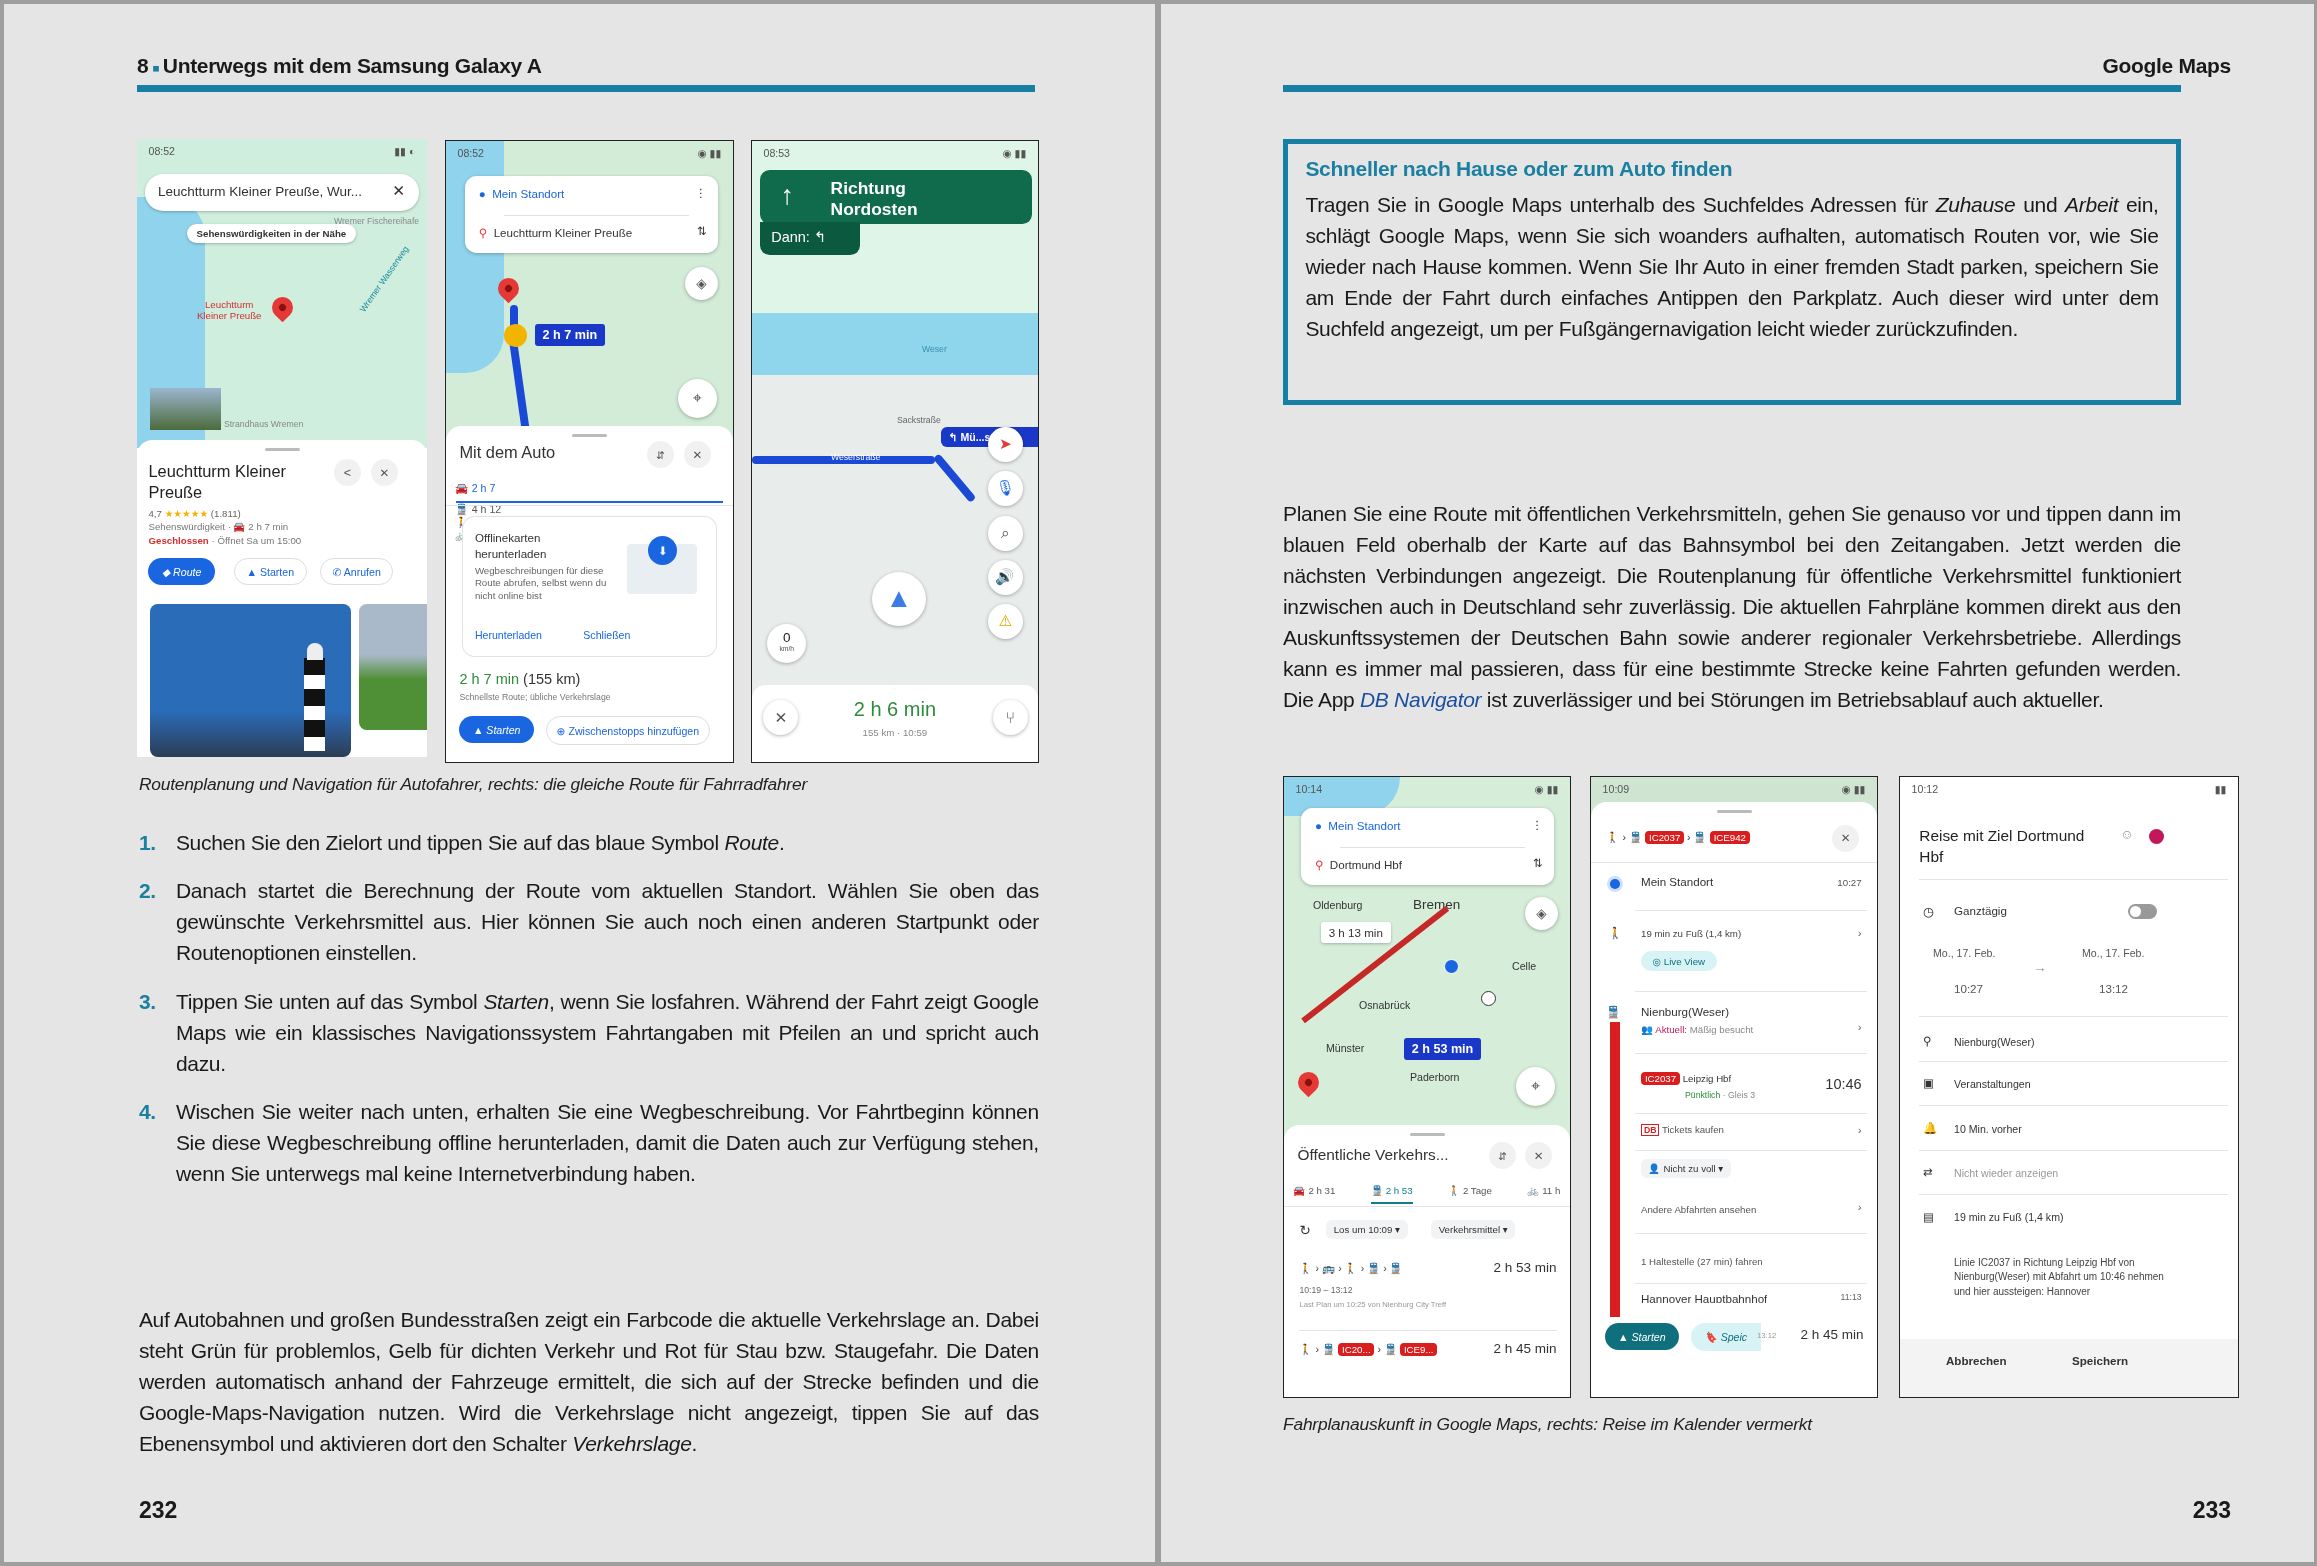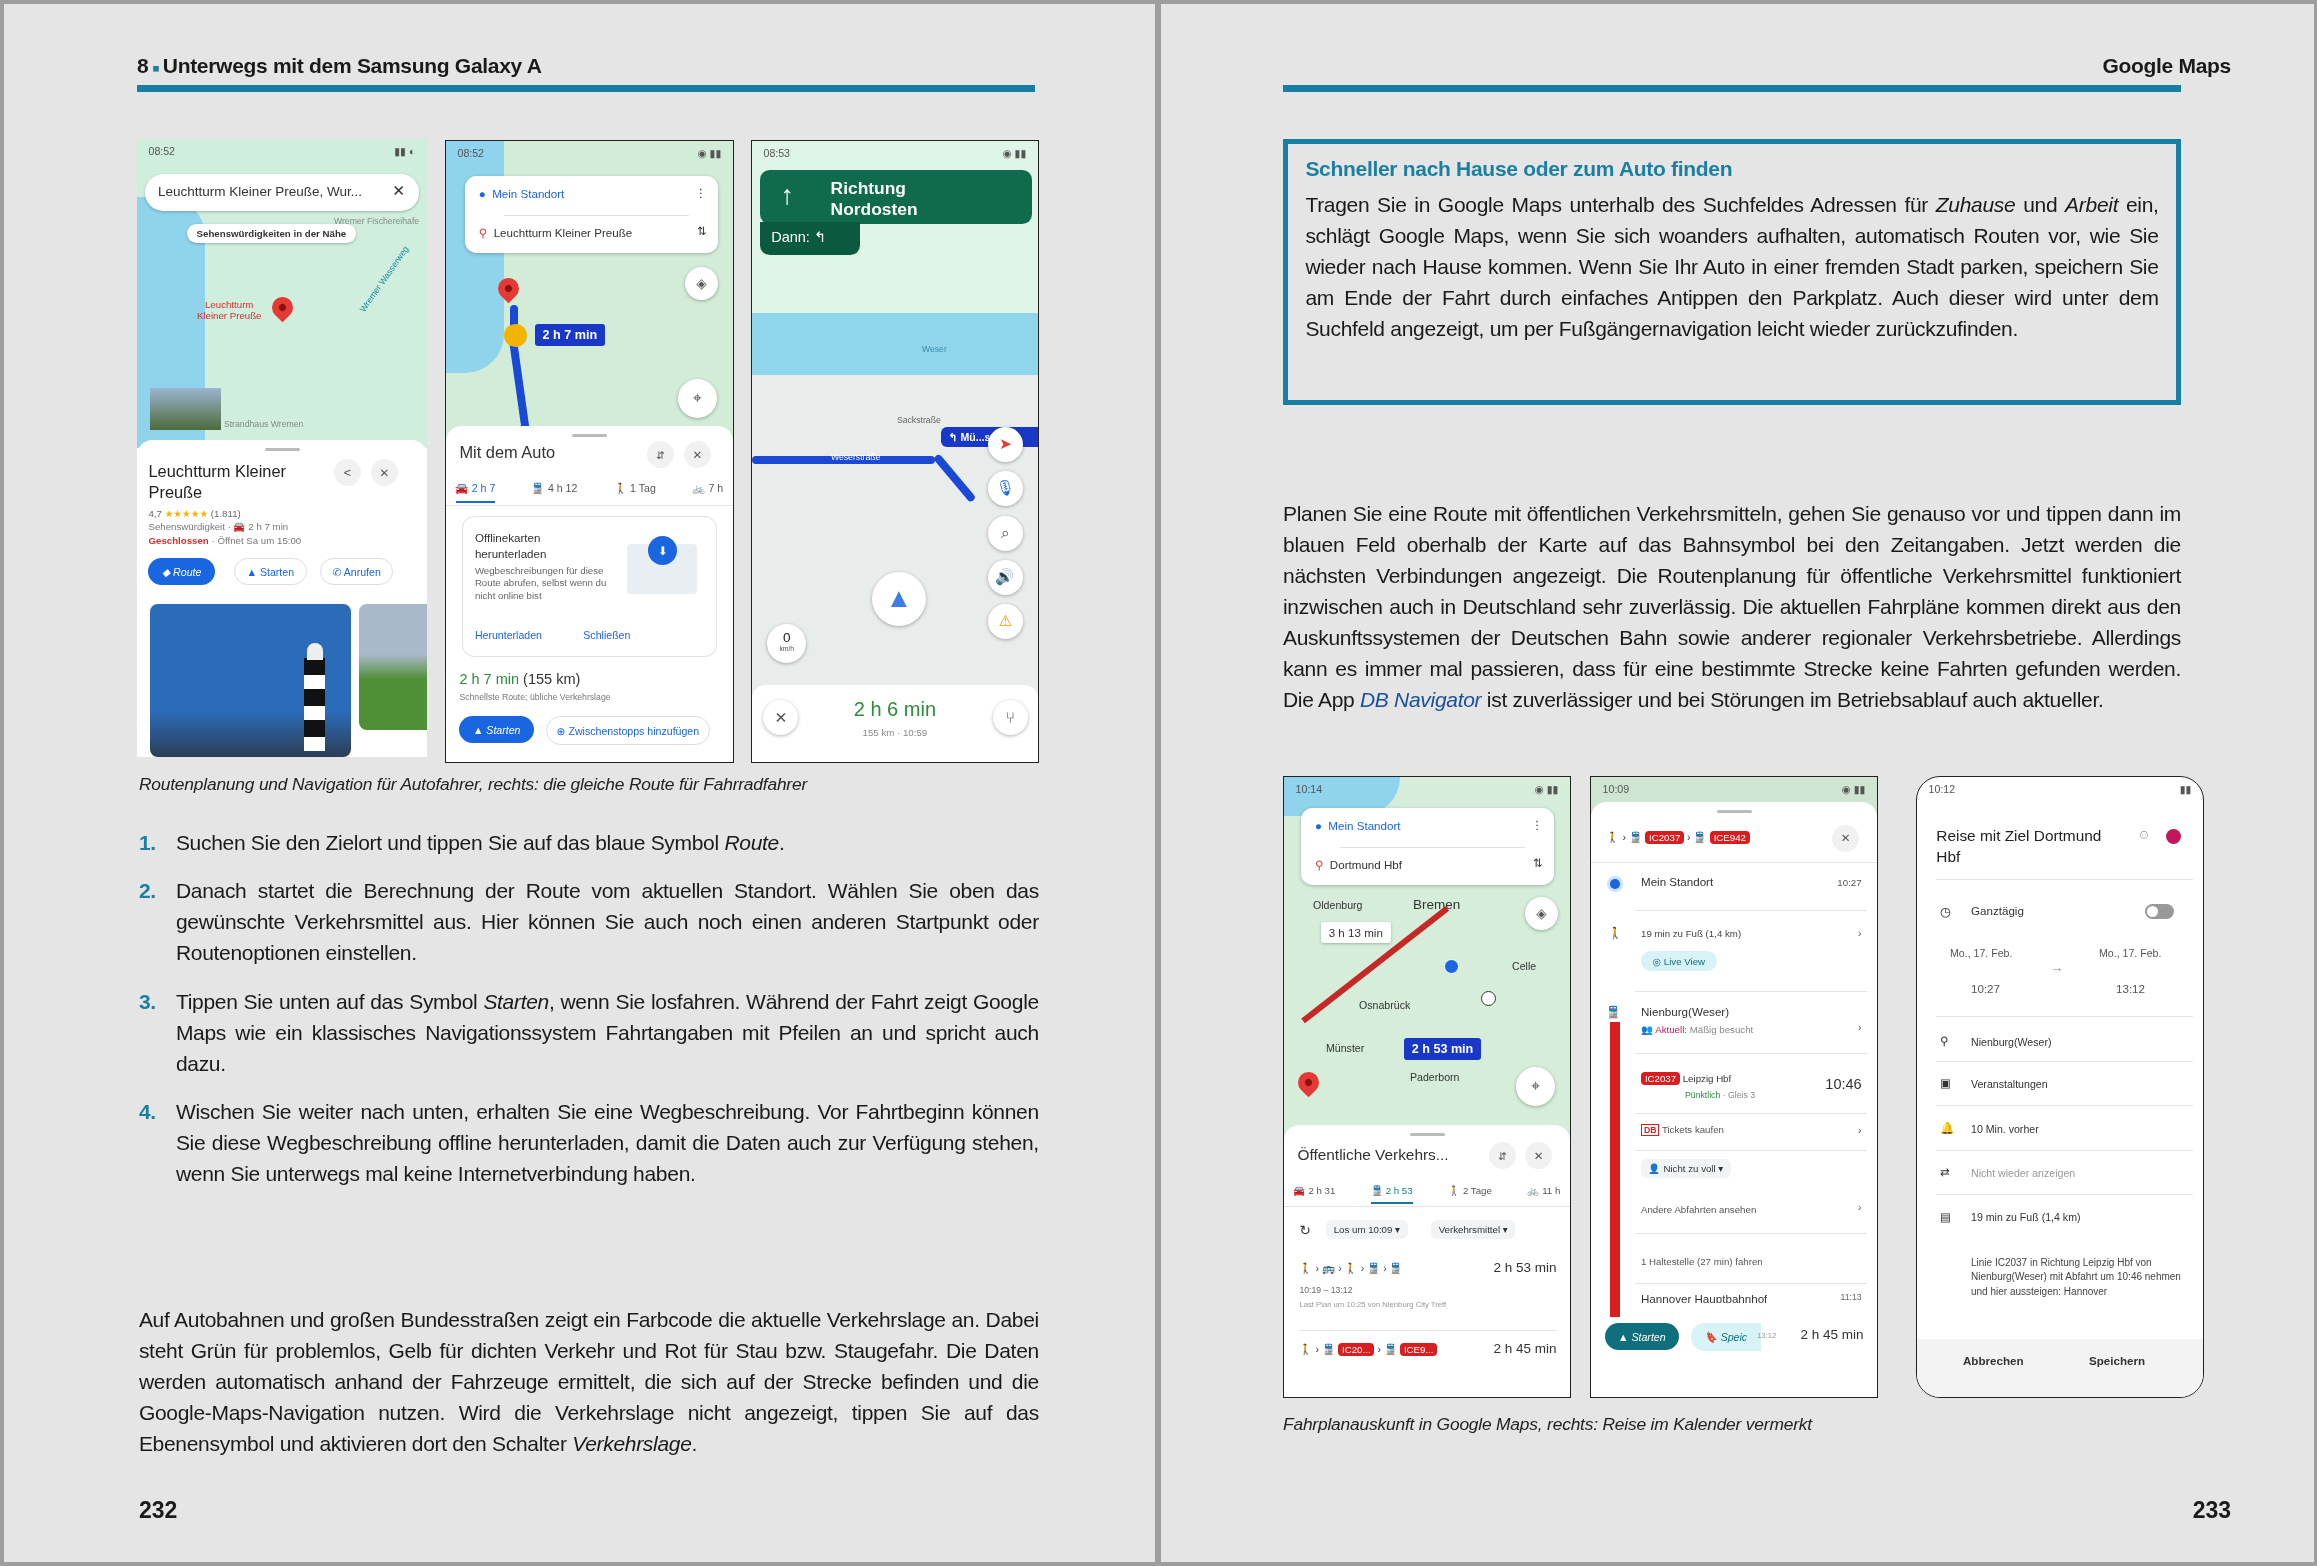--- a/index.html
+++ b/index.html
@@ -127,21 +127,21 @@
       <div class="route-line" style="left:71px; top:193px; width:7.7px; height:126px; transform:rotate(-8deg);"></div>
       <div style="position:absolute; left:58px; top:183px; width:23px; height:23px; border-radius:50%; background:#f2b400;"></div>
       <div class="time-badge" style="left:89px; top:183px;">2 h 7 min</div>
       <div class="circle-btn" style="left:232px; top:238px;">⌖</div>
     </div>
     <div class="sheet" style="top:285px;">
       <div class="grabber"></div>
       <div style="position:absolute; left:13.5px; top:17.4px; font-size:16.4px;">Mit dem Auto</div>
       <div class="circle-btn" style="left:201px; top:15.4px; width:27px; height:27px; box-shadow:none; background:#f1f1f1; font-size:10.6px;">⇵</div>
       <div class="circle-btn" style="left:238px; top:15.4px; width:27px; height:27px; box-shadow:none; background:#f1f1f1; font-size:11.6px;">✕</div>
-      <div class="tab-row" style="top:56px;">
+      <div class="tab-row" style="top:56px;flex-direction:column;">
         <span class="active">🚘 <span>2 h 7</span></span>
         <span>🚆 <span>4 h 12</span></span>
         <span>🚶 <span>1 Tag</span></span>
         <span>🚲 <span>7 h</span></span>
       </div>
       <div style="position:absolute; left:0; right:0; top:79px; height:1px; background:#e4e4e4;"></div>
       <div class="card" style="left:17.4px; top:91px; width:253px; height:139px; box-shadow:0 0 0 1px #e2e2e2;">
         <div style="position:absolute; left:11.6px; top:13.5px; font-size:11.6px; line-height:15.4px;">
           <div>Offlinekarten</div>
             <div>herunterladen</div>
@@ -343,21 +343,21 @@
       <div style="position:absolute; left:50px; top:490px; font-size:11.6px; color:#333; height:11.6px; overflow:hidden;">Hannover Hauptbahnhof</div>
       <div style="position:absolute; right:15.4px; top:490px; font-size:8.7px; color:#666;">11:13</div>
 
       <div class="btn-blue" style="left:13.5px; top:521px; background:#0f6f7d; font-size:10.6px;"><span>▲</span> <span>Starten</span></div>
       <div class="btn-blue" style="left:100px; top:521px; background:#d8f3f6; color:#0f6f7d; font-size:10.6px; border-radius:17.4px 0 0 17.4px;"><span>🔖</span> <span>Speic</span></div>
       <div style="position:absolute; left:166px; top:529px; font-size:7.7px; color:#999;">13:12</div>
       <div style="position:absolute; right:13.5px; top:525px; font-size:13.5px;">2 h 45 min</div>
     </div>
   </div>
 
-  <div class="phone" style="left:755px; top:772px; width:288px; height:622px;border-radius:24px;">
+  <div class="phone" style="left:738px; top:772px; width:340px; height:622px;">
     <div class="status">
         <span>10:12</span>
         <span>▮▮</span>
       </div>
     <div style="position:absolute; left:19.3px; top:48px; width:183px; font-size:15.4px; line-height:21px; color:#222;">Reise mit Ziel Dortmund Hbf</div>
     <div style="position:absolute; left:220px; top:50px; font-size:13.5px; color:#999;">☺</div>
     <div style="position:absolute; left:249px; top:52px; width:15.4px; height:15.4px; border-radius:50%; background:#c2185b;"></div>
     <div class="row-line" style="left:19.3px; top:102px;"></div>
     <div style="position:absolute; left:23px; top:127px; font-size:12.6px;">◷</div>
     <div style="position:absolute; left:54px; top:127px; font-size:11.6px;">Ganztägig</div>

